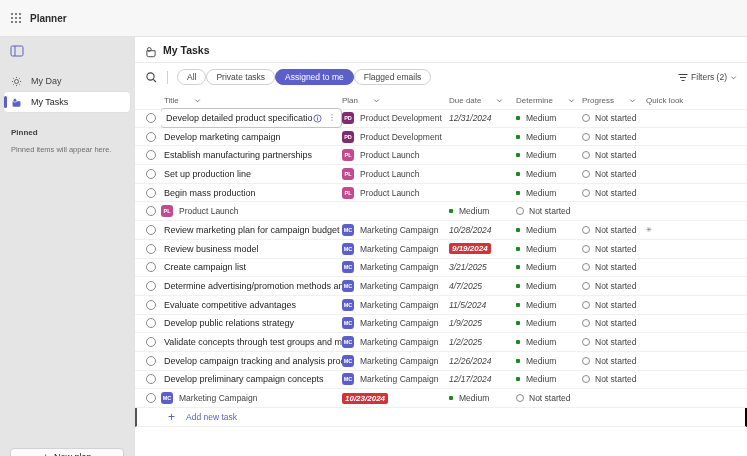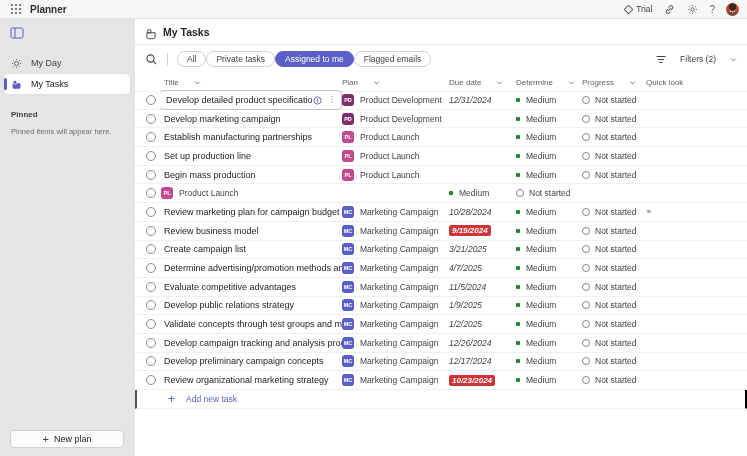--- a/index.html
+++ b/index.html
@@ -1,19 +1,19 @@
 <!DOCTYPE html>
 <html style="--accent: #5b5fc7; --overdue: #d13438; --green: #1d8a1d;"><head>
 <meta charset="utf-8">
 <style>
   * { margin:0; padding:0; box-sizing:border-box; }
   html,body { width:747px; height:456px; overflow:hidden; font-family:"Liberation Sans", sans-serif; background:#fff; color:#242424; }
 
   
-  .topbar { height:19px; background:#f7f7f7; border-bottom:1px solid #e3e3e3; display:flex; align-items:center; padding:0 8px; }
+  .topbar { height:37px; background:#f7f7f7; border-bottom:1px solid #e3e3e3; display:flex; align-items:center; padding:0 8px; }
   .waffle { width:12px; height:12px; margin:0 8px 0 2px; }
   .app-title { font-size:10px; font-weight:700; color:#2b2b2b; }
   .topbar-right { margin-left:auto; display:flex; align-items:center; gap:11px; }
   .trial { display:flex; align-items:center; gap:4px; font-size:8.5px; color:#424242; }
   .diamond { width:7px; height:7px; border:1px solid #616161; transform:rotate(45deg); border-radius:1px; }
   .tb-icon { width:12px; height:12px; display:flex; align-items:center; justify-content:center; color:#616161; font-size:10px; }
   .help { font-size:10px; color:#616161; }
   .avatar { width:13px; height:13px; border-radius:50%; background:
       radial-gradient(circle at 50% 30%, #3a2a24 0 34%, transparent 35%),
       radial-gradient(circle at 50% 52%, #eaa87f 0 30%, transparent 31%),
@@ -40,21 +40,21 @@
   .page-header { height:26px; display:flex; align-items:center; gap:6px; padding-left:10px; border-bottom:1px solid #ebebeb; }
   .page-header .hicon { width:12px; height:12px; color:#424242; }
   .page-title { font-size:10.5px; font-weight:700; color:#242424; }
 
   .toolbar { height:28px; display:flex; align-items:center; padding:0 10px; }
   .search-btn { width:14px; height:14px; color:#424242; cursor:pointer; }
   .vdivider { width:1px; height:13px; background:#d1d1d1; margin:0 9px 0 8px; }
   .pills { display:flex; align-items:center; }
   .pill { height:16px; padding:0 9px; border-radius:9px; border:1px solid #d1d1d1; background:#fff; display:flex; align-items:center; font-size:8.5px; color:#424242; cursor:pointer; font-family:inherit; white-space:nowrap; }
   .pill.active { background:var(--accent); border-color:var(--accent); color:#fff; }
-  .filters { margin-left:auto; display:flex; align-items:center; gap:14px; font-size:8.5px; color:#424242; cursor:pointer; }
+  .filters { margin-left:auto; display:flex; align-items:center; gap:3px; font-size:8.5px; color:#424242; cursor:pointer; }
   .filters svg { color:#424242; }
 
   
   .grid { flex:1; overflow:hidden; }
   .gridrow { display:grid; grid-template-columns:26px 181px 107px 67px 66px 64px 1fr; align-items:center; }
   .thead { height:18px; font-size:8px; color:#616161; }
   .thead .cell { display:flex; align-items:center; gap:15px; cursor:pointer; }
   .thead .c-title { padding-left:3px; }
   .sortchev { width:7px; height:7px; color:#616161; }
   .row { height:18.7px; border-bottom:1px solid #f0f0f0; font-size:8.5px; color:#424242; cursor:pointer; }
@@ -96,41 +96,20 @@
         <circle cx="10" cy="2" r="1.1"></circle>
       <circle cx="2" cy="6" r="1.1"></circle>
         <circle cx="6" cy="6" r="1.1"></circle>
         <circle cx="10" cy="6" r="1.1"></circle>
       <circle cx="2" cy="10" r="1.1"></circle>
         <circle cx="6" cy="10" r="1.1"></circle>
         <circle cx="10" cy="10" r="1.1"></circle>
     </g>
   </svg>
   <span class="app-title">Planner</span>
-  <div class="topbar-right">
-    <span class="trial">
-      <span class="diamond"></span>
-      <span>Trial</span>
-    </span>
-    <span class="tb-icon">
-      <svg width="11" height="11" viewBox="0 0 12 12" fill="none" stroke="#616161" stroke-width="1.1" stroke-linecap="round">
-        <path d="M4.6 7.4 L7.4 4.6"></path>
-        <path d="M5.2 3.4 l1.2-1.2 a2 2 0 0 1 2.8 2.8 L8 6.2"></path>
-        <path d="M6.8 8.6 L5.6 9.8 a2 2 0 0 1 -2.8-2.8 L4 5.8"></path>
-      </svg>
-    </span>
-    <span class="tb-icon">
-      <svg width="11" height="11" viewBox="0 0 12 12" fill="none" stroke="#616161" stroke-width="1">
-        <circle cx="6" cy="6" r="1.8"></circle>
-        <path d="M6 1.2v1.4M6 9.4v1.4M1.2 6h1.4M9.4 6h1.4M2.6 2.6l1 1M8.4 8.4l1 1M9.4 2.6l-1 1M3.6 8.4l-1 1"></path>
-      </svg>
-    </span>
-    <span class="help">?</span>
-    <span class="avatar"></span>
-  </div>
 </div>
 
 <div class="shell">
 
   <div class="sidebar">
     <svg class="panel-toggle" viewBox="0 0 14 12" fill="none" stroke="#5b5fc7" stroke-width="1">
       <rect x="1" y="1" width="12" height="10" rx="1.5"></rect>
       <path d="M5 1v10"></path>
     </svg>
 
@@ -671,26 +650,20 @@
       <span>Not started</span>
     </div>
     <div class="cell c-quick">
       
     </div>
   </div>
           <div class="gridrow row">
     <div class="cell c-check">
       <span class="checkbox"></span>
     </div>
-    <div class="cell c-title">
-      <div class="title-wrap">
-        <span class="title-text">Review organizational marketing strategy</span>
-
-      </div>
-    </div>
     <div class="cell c-plan">
       <span class="plan-badge" style="background: rgb(91, 95, 199);">MC</span>
       <span class="plan-name">Marketing Campaign</span>
     </div>
     <div class="cell c-due">
       <span class="due-pill overdue">10/23/2024</span>
     </div>
     <div class="cell c-priority">
       <span class="pri-dot"></span>
       <span>Medium</span>

